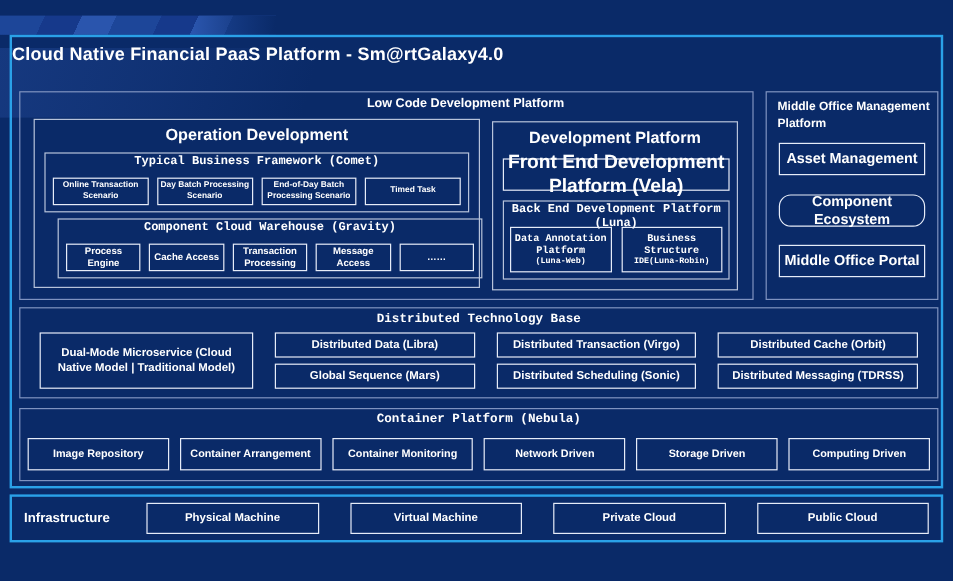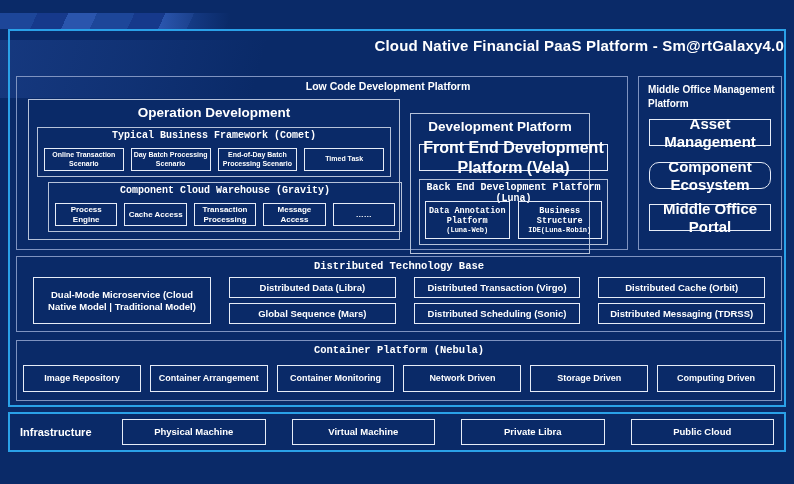--- a/index.html
+++ b/index.html
@@ -21,21 +21,21 @@
   .deco-wash {
     position: absolute; top: 40px; left: 0; width: 300px; height: 58px;
     background: linear-gradient(105deg, rgba(44,84,170,0.35) 0%, rgba(44,84,170,0.18) 45%, rgba(44,84,170,0) 85%);
   }
   .panel {
     position: absolute; left: 8px; top: 29px; width: 778px; height: 378px;
     border: 2px solid #2aa1e8;
   }
   .page-title {
     position: absolute; top: 6px; left: 0; right: 0;
-    text-align: right; font-size: 15px; font-weight: 700; letter-spacing: .2px;
+    text-align: left; font-size: 15px; font-weight: 700; letter-spacing: .2px;
   }
   .sect { position: absolute; border: 1px solid #7f93c0; }
   .subsect { position: absolute; border: 1px solid #b7c3da; }
   .leaf {
     border: 1px solid #e6ecf8;
     display: flex; flex-direction: column; align-items: center; justify-content: center;
     text-align: center; font-weight: 700; line-height: 1.2;
   }
   .sect-label, .subsect-label {
     position: absolute; top: 3px; left: 0; right: 0;
@@ -51,31 +51,31 @@
   .lowcode { left: 6px; top: 45px; width: 612px; height: 174px; }
   .lowcode-label { position: absolute; top: 3px; left: 132px; right: 0; text-align: center; font-weight: 700; font-size: 10.5px; }
   .oparch { left: 11px; top: 22px; width: 372px; height: 141px; }
   .tbf { left: 8px; top: 27px; width: 354px; height: 50px; }
   .ccw { left: 8px; top: 82px; width: 354px; height: 50px; margin-left: 11px; }
   .tbf .row, .ccw .row { left: 6px; right: 6px; top: 20px; bottom: 5px; gap: 7px; }
   .tbf .leaf { font-size: 7px; padding: 1px; }
   .ccw .leaf { font-size: 8px; padding: 1px; }
   .subsect-label.small { font-size: 10px; top: 2px; }
 
-  .dev { left: 393px; top: 36px; width: 180px; height: 141px; }
+  .dev { left: 393px; top: 24px; width: 205px; height: 141px; }
   .frontend { position: absolute; left: 8px; top: 30px; width: 189px; height: 27px; font-size: 16px; }
   .backend { left: 8px; top: 65px; width: 189px; height: 66px; }
   .backend .row { left: 5px; right: 5px; top: 21px; bottom: 5px; gap: 8px; font-family: Liberation Mono, monospace; }
   .backend .leaf { font-size: 8.5px; }
   .backend .leaf .sub { font-size: 7px; font-weight: 700; }
 
   
   .mo { left: 628px; top: 45px; width: 144px; height: 174px; }
   .mo-label { position: absolute; top: 6px; left: 9px; right: 6px; font-weight: 700; font-size: 10px; line-height: 1.35; }
-  .mo-item { position: absolute; left: 10px; right: 10px; height: 27px; font-size: 15px; }
+  .mo-item { position: absolute; left: 10px; right: 10px; height: 27px; font-size: 12px; }
   .mo-item.i0 { top: 42px; } .mo-item.i1 { top: 85px; border-radius: 10px; } .mo-item.i2 { top: 127px; }
 
   
   .dist { left: 6px; top: 225px; width: 766px; height: 76px; }
   .dist .row { left: 16px; right: 16px; top: 20px; bottom: 7px; gap: 18px; }
   .dual { width: 178px; flex: none !important; font-size: 9.5px; padding: 0 6px; }
 
   
   .cont { left: 6px; top: 309px; width: 766px; height: 61px; }
   .cont .row { left: 6px; right: 6px; top: 24px; bottom: 8px; gap: 9px; }
@@ -181,15 +181,15 @@
       <div class="leaf">Storage Driven</div>
       <div class="leaf">Computing Driven</div>
     </div>
   </div>
 </div>
 
 <div class="infra">
   <div class="infra-label">Infrastructure</div>
   <div class="leaf">Physical Machine</div>
   <div class="leaf">Virtual Machine</div>
-  <div class="leaf">Private Libra</div>
+  <div class="leaf">Private Cloud</div>
   <div class="leaf">Public Cloud</div>
 </div>
 
 </body></html>

